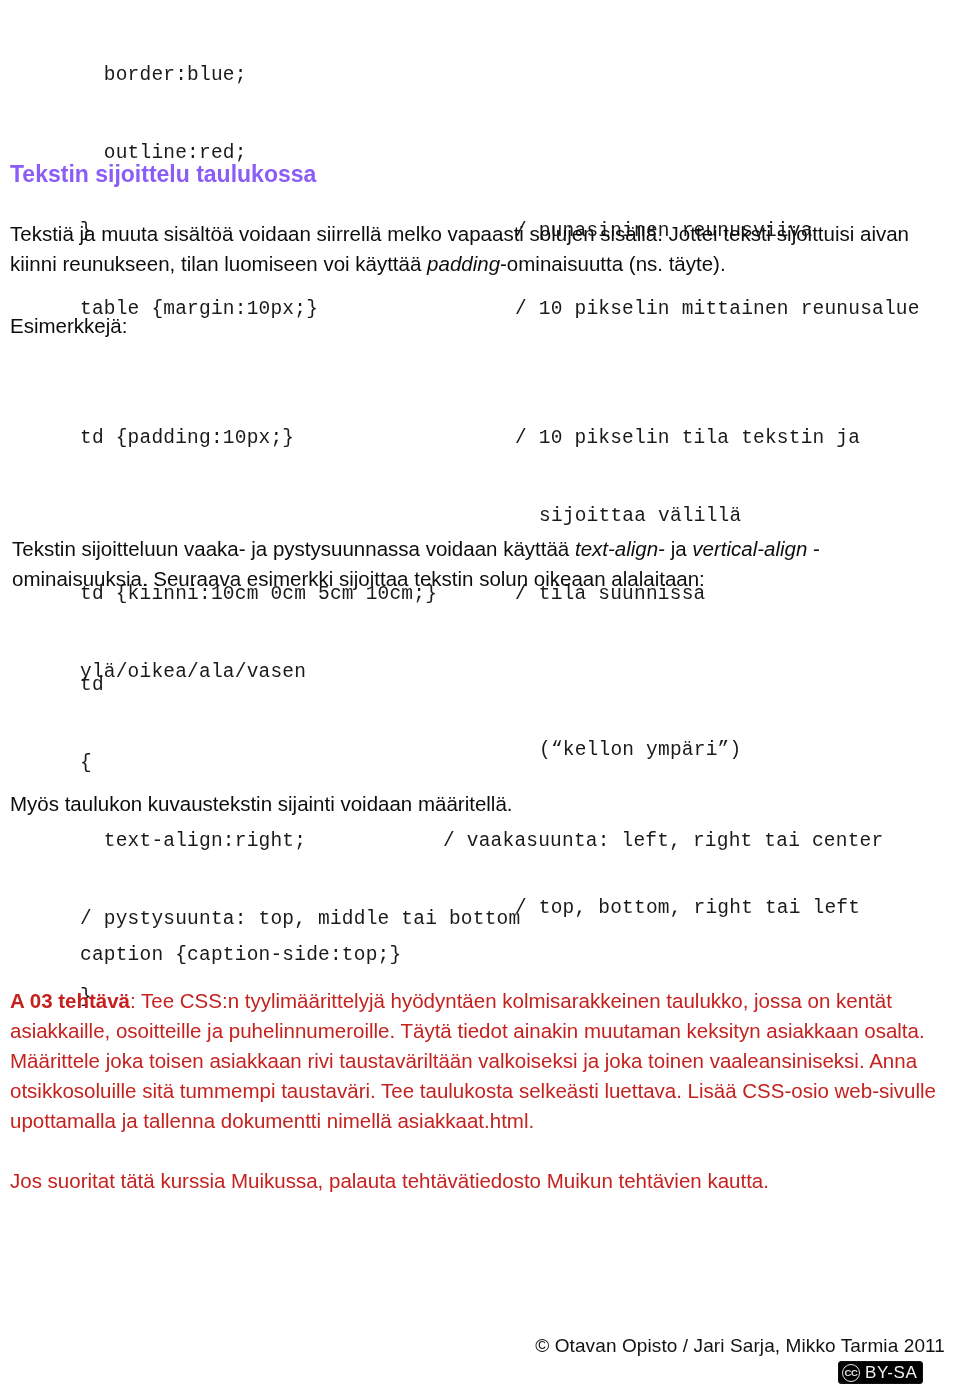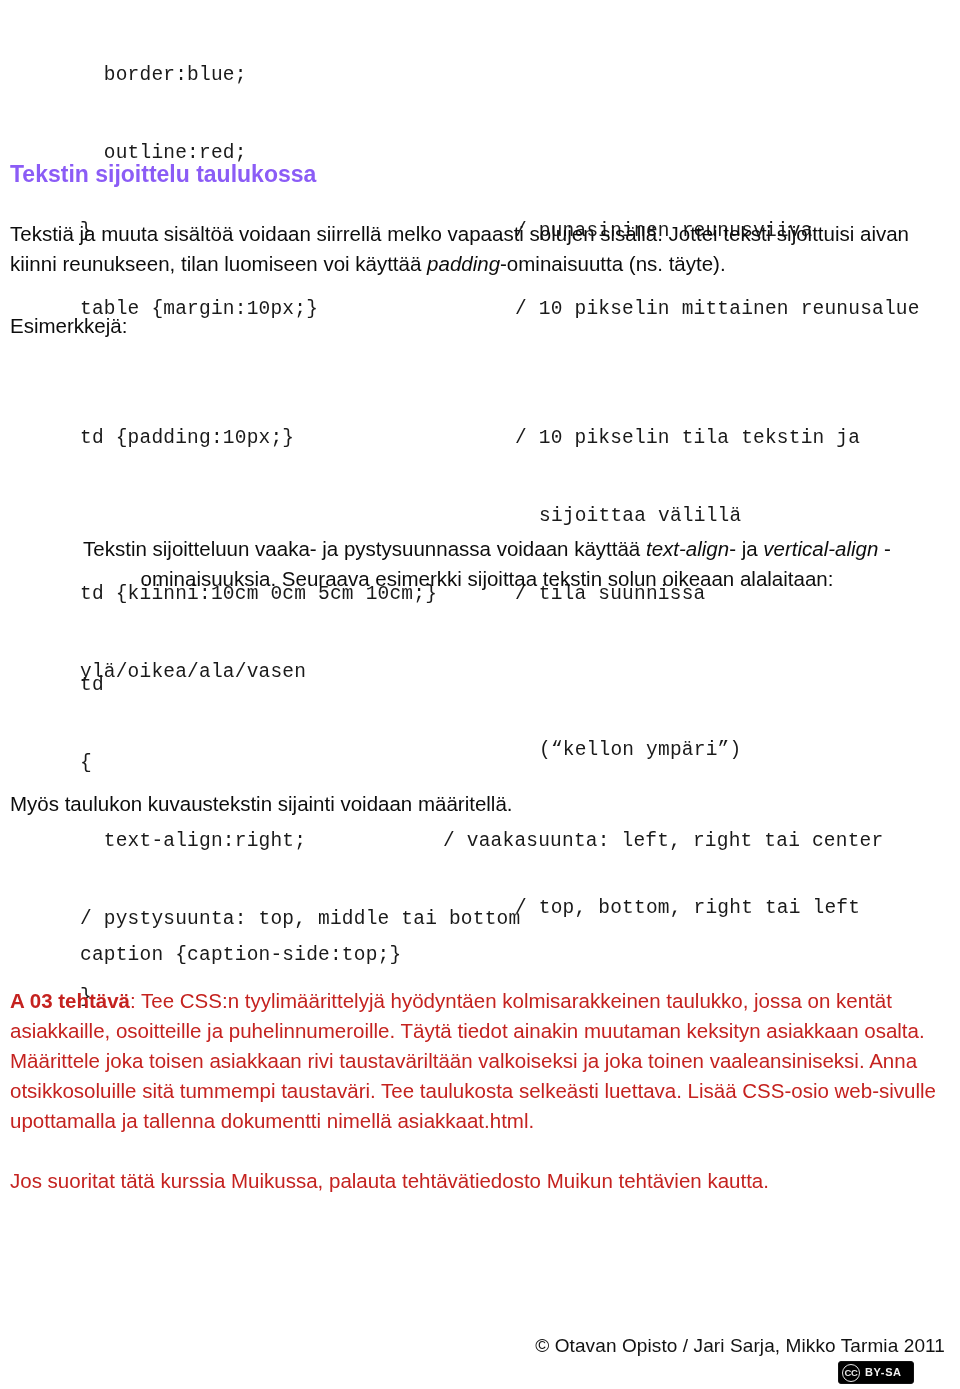--- a/index.html
+++ b/index.html
@@ -73,43 +73,43 @@
     color: #121212;
     text-align: right;
     letter-spacing: 0.1px;
   }
   .cc-badge {
     display: inline-flex;
     align-items: center;
     background: #000000;
     border-radius: 3px;
     height: 21px;
-    padding: 0 11px 0 3px;
+    padding: 0 5px 0 3px;
     border: 1px solid #111;
   }
   .cc-circle {
     display: inline-flex;
     align-items: center;
     justify-content: center;
     width: 16px;
     height: 16px;
     border-radius: 50%;
     border: 1.6px solid #e8e8e8;
     color: #e8e8e8;
     font-family: "Liberation Sans", sans-serif;
     font-size: 9.5px;
     font-weight: bold;
     margin-right: 5px;
     letter-spacing: -0.4px;
   }
   .cc-label {
     color: #f2f2f2;
     font-family: "Liberation Sans", sans-serif;
-    font-size: 11px;
-    font-weight: bold;
+    font-size: 17px;
+    font-weight: normal;
     letter-spacing: 0.6px;
     line-height: 1;
   }
 
   
   .abs { position: absolute; }
 </style>
 </head>
 <body>
 
@@ -158,21 +158,21 @@
     <div class="code-row">
       <span class="code-left" style="width:435px;">ylä/oikea/ala/vasen</span>
       <span class="code-right"></span>
     </div>
     <div class="code-row" style="height:26px;">
       <span class="code-left" style="width:435px;"></span>
       <span class="code-right" style="padding-left:24px;">(“kellon ympäri”)</span>
     </div>
   </div>
 
-  <div class="abs para" style="left:21px; top:534px; width:932px;text-align:center;">
+  <div class="abs para" style="left:12px; top:534px; width:932px;">
     <span>Tekstin sijoitteluun vaaka- ja pystysuunnassa voidaan käyttää </span><span class="it">text-align</span><span>- ja </span><span class="it">vertical-align</span><span> -ominaisuuksia. Seuraava esimerkki sijoittaa tekstin solun oikeaan alalaitaan:</span>
   </div>
 
   <div class="abs code" style="left:80px; top:620px; width:880px;">
     <div class="code-row">
       <span class="code-left" style="width:363px;">td</span>
       <span class="code-right"></span>
     </div>
     <div class="code-row">
       <span class="code-left" style="width:363px;">{</span>

